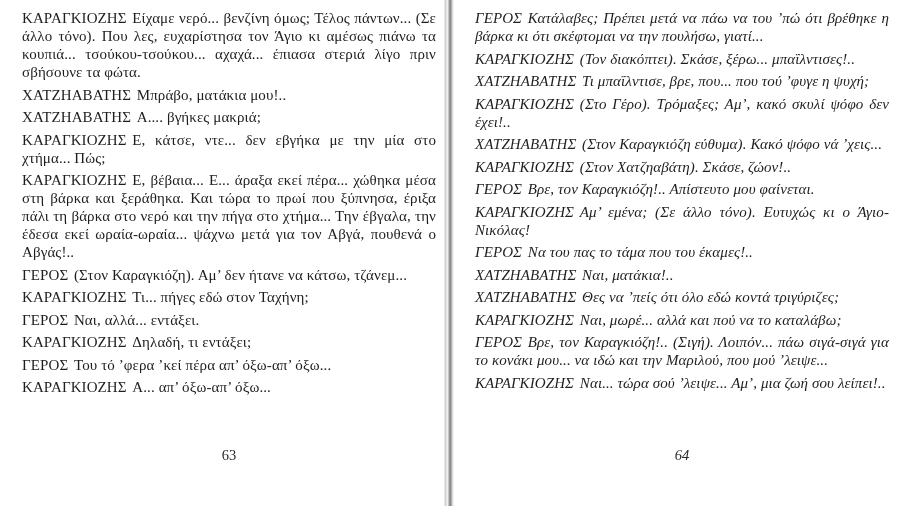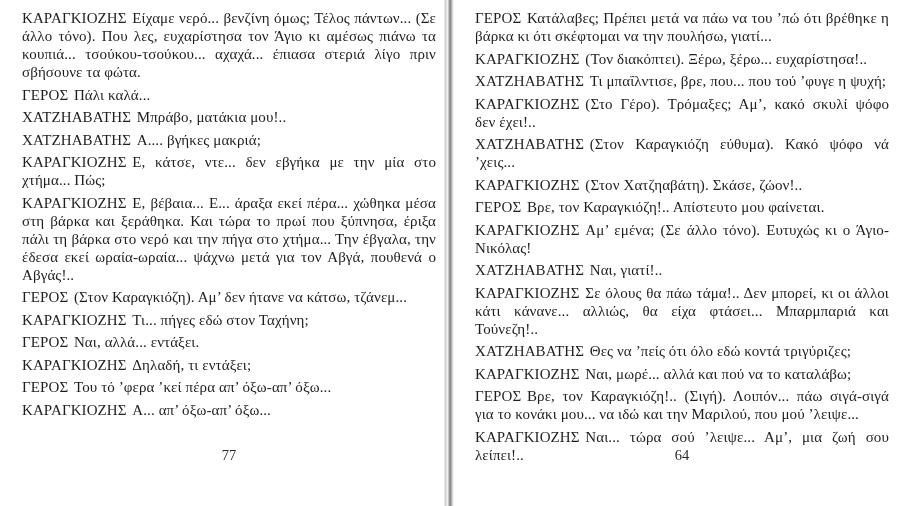--- a/index.html
+++ b/index.html
@@ -19,21 +19,21 @@
     position: absolute;
     inset: 0;
   }
   .page {
     position: absolute;
     top: 9px;
     width: 414px;
     height: 490px;
   }
   .page-left  { left: 22px; }
-  .page-right { left: 475px; }
+  .page-right { left: 475px; font-style: italic; }
   .dialogue p {
     margin: 0 0 4.5px 0;
     font-size: 15px;
     line-height: 18px;
     text-align: justify;
     letter-spacing: 0.1px;
   }
   .speaker {
     padding-right: 0.38em;
     white-space: nowrap;
@@ -65,21 +65,20 @@
 </style>
 </head>
 <body>
 
 <div class="spread">
 
   <div class="page page-left">
     <div class="dialogue">
   <p><span class="speaker">ΚΑΡΑΓΚΙΟΖΗΣ</span><span>Είχαμε νερό... βενζίνη όμως; Τέλος πάντων... (Σε άλλο τόνο). Που λες, ευχαρίστησα τον Άγιο κι αμέσως πιάνω τα κουπιά... τσούκου-τσούκου... αχαχά... έπιασα στεριά λίγο πριν σβήσουνε τα φώτα.</span></p>
 
-  <p><span class="speaker">ΓΕΡΟΣ</span><span>Πάλι καλά...</span></p>
 
   <p><span class="speaker">ΧΑΤΖΗΑΒΑΤΗΣ</span><span>Μπράβο, ματάκια μου!..</span></p>
 
 
   <p><span class="speaker">ΧΑΤΖΗΑΒΑΤΗΣ</span><span>Α.... βγήκες μακριά;</span></p>
 
   <p><span class="speaker">ΚΑΡΑΓΚΙΟΖΗΣ</span><span>Ε, κάτσε, ντε... δεν εβγήκα με την μία στο χτήμα... Πώς;</span></p>
 
   <p><span class="speaker">ΚΑΡΑΓΚΙΟΖΗΣ</span><span>Ε, βέβαια... Ε... άραξα εκεί πέρα... χώθηκα μέσα στη βάρκα και ξεράθηκα. Και τώρα το πρωί που ξύπνησα, έριξα πάλι τη βάρκα στο νερό και την πήγα στο χτήμα... Την έβγαλα, την έδεσα εκεί ωραία-ωραία... ψάχνω μετά για τον Αβγά, πουθενά ο Αβγάς!..</span></p>
 
@@ -88,47 +87,47 @@
   <p><span class="speaker">ΚΑΡΑΓΚΙΟΖΗΣ</span><span>Τι... πήγες εδώ στον Ταχήνη;</span></p>
 
   <p><span class="speaker">ΓΕΡΟΣ</span><span>Ναι, αλλά... εντάξει.</span></p>
 
   <p><span class="speaker">ΚΑΡΑΓΚΙΟΖΗΣ</span><span>Δηλαδή, τι εντάξει;</span></p>
 
   <p><span class="speaker">ΓΕΡΟΣ</span><span>Του τό ’φερα ’κεί πέρα απ’ όξω-απ’ όξω...</span></p>
 
   <p><span class="speaker">ΚΑΡΑΓΚΙΟΖΗΣ</span><span>Α... απ’ όξω-απ’ όξω...</span></p>
 </div>
-    <div class="pagenum">77</div>
+    <div class="pagenum">63</div>
   </div>
 
   <div class="gutter"></div>
 
   <div class="page page-right">
     <div class="dialogue">
   <p><span class="speaker">ΓΕΡΟΣ</span><span>Κατάλαβες; Πρέπει μετά να πάω να του ’πώ ότι βρέθηκε η βάρκα κι ότι σκέφτομαι να την πουλήσω, γιατί...</span></p>
 
-  <p><span class="speaker">ΚΑΡΑΓΚΙΟΖΗΣ</span><span>(Τον διακόπτει). Ξέρω, ξέρω... ευχαρίστησα!..</span></p>
+  <p><span class="speaker">ΚΑΡΑΓΚΙΟΖΗΣ</span><span>(Τον διακόπτει). Σκάσε, ξέρω... μπαΐλντισες!..</span></p>
 
   <p><span class="speaker">ΧΑΤΖΗΑΒΑΤΗΣ</span><span>Τι μπαΐλντισε, βρε, που... που τού ’φυγε η ψυχή;</span></p>
 
   <p><span class="speaker">ΚΑΡΑΓΚΙΟΖΗΣ</span><span>(Στο Γέρο). Τρόμαξες; Αμ’, κακό σκυλί ψόφο δεν έχει!..</span></p>
 
   <p><span class="speaker">ΧΑΤΖΗΑΒΑΤΗΣ</span><span>(Στον Καραγκιόζη εύθυμα). Κακό ψόφο νά ’χεις...</span></p>
 
   <p><span class="speaker">ΚΑΡΑΓΚΙΟΖΗΣ</span><span>(Στον Χατζηαβάτη). Σκάσε, ζώον!..</span></p>
 
   <p><span class="speaker">ΓΕΡΟΣ</span><span>Βρε, τον Καραγκιόζη!.. Απίστευτο μου φαίνεται.</span></p>
 
   <p><span class="speaker">ΚΑΡΑΓΚΙΟΖΗΣ</span><span>Αμ’ εμένα; (Σε άλλο τόνο). Ευτυχώς κι ο Άγιο-Νικόλας!</span></p>
 
+  <p><span class="speaker">ΓΕΡΟΣ</span><span>Να του πας το τάμα που του έκαμες!..</span></p>
 
-  <p><span class="speaker">ΧΑΤΖΗΑΒΑΤΗΣ</span><span>Ναι, γιατί!..</span></p>
+  <p><span class="speaker">ΧΑΤΖΗΑΒΑΤΗΣ</span><span>Ναι, ματάκια!..</span></p>
 
-  <p><span class="speaker">ΚΑΡΑΓΚΙΟΖΗΣ</span><span>Σε όλους θα πάω τάμα!.. Δεν μπορεί, κι οι άλλοι κάτι κάνανε... αλλιώς, θα είχα φτάσει... Μπαρμπαριά και Τούνεζη!..</span></p>
 
   <p><span class="speaker">ΧΑΤΖΗΑΒΑΤΗΣ</span><span>Θες να ’πείς ότι όλο εδώ κοντά τριγύριζες;</span></p>
 
   <p><span class="speaker">ΚΑΡΑΓΚΙΟΖΗΣ</span><span>Ναι, μωρέ... αλλά και πού να το καταλάβω;</span></p>
 
   <p><span class="speaker">ΓΕΡΟΣ</span><span>Βρε, τον Καραγκιόζη!.. (Σιγή). Λοιπόν... πάω σιγά-σιγά για το κονάκι μου... να ιδώ και την Μαριλού, που μού ’λειψε...</span></p>
 
   <p><span class="speaker">ΚΑΡΑΓΚΙΟΖΗΣ</span><span>Ναι... τώρα σού ’λειψε... Αμ’, μια ζωή σου λείπει!..</span></p>
 </div>
     <div class="pagenum">64</div>

